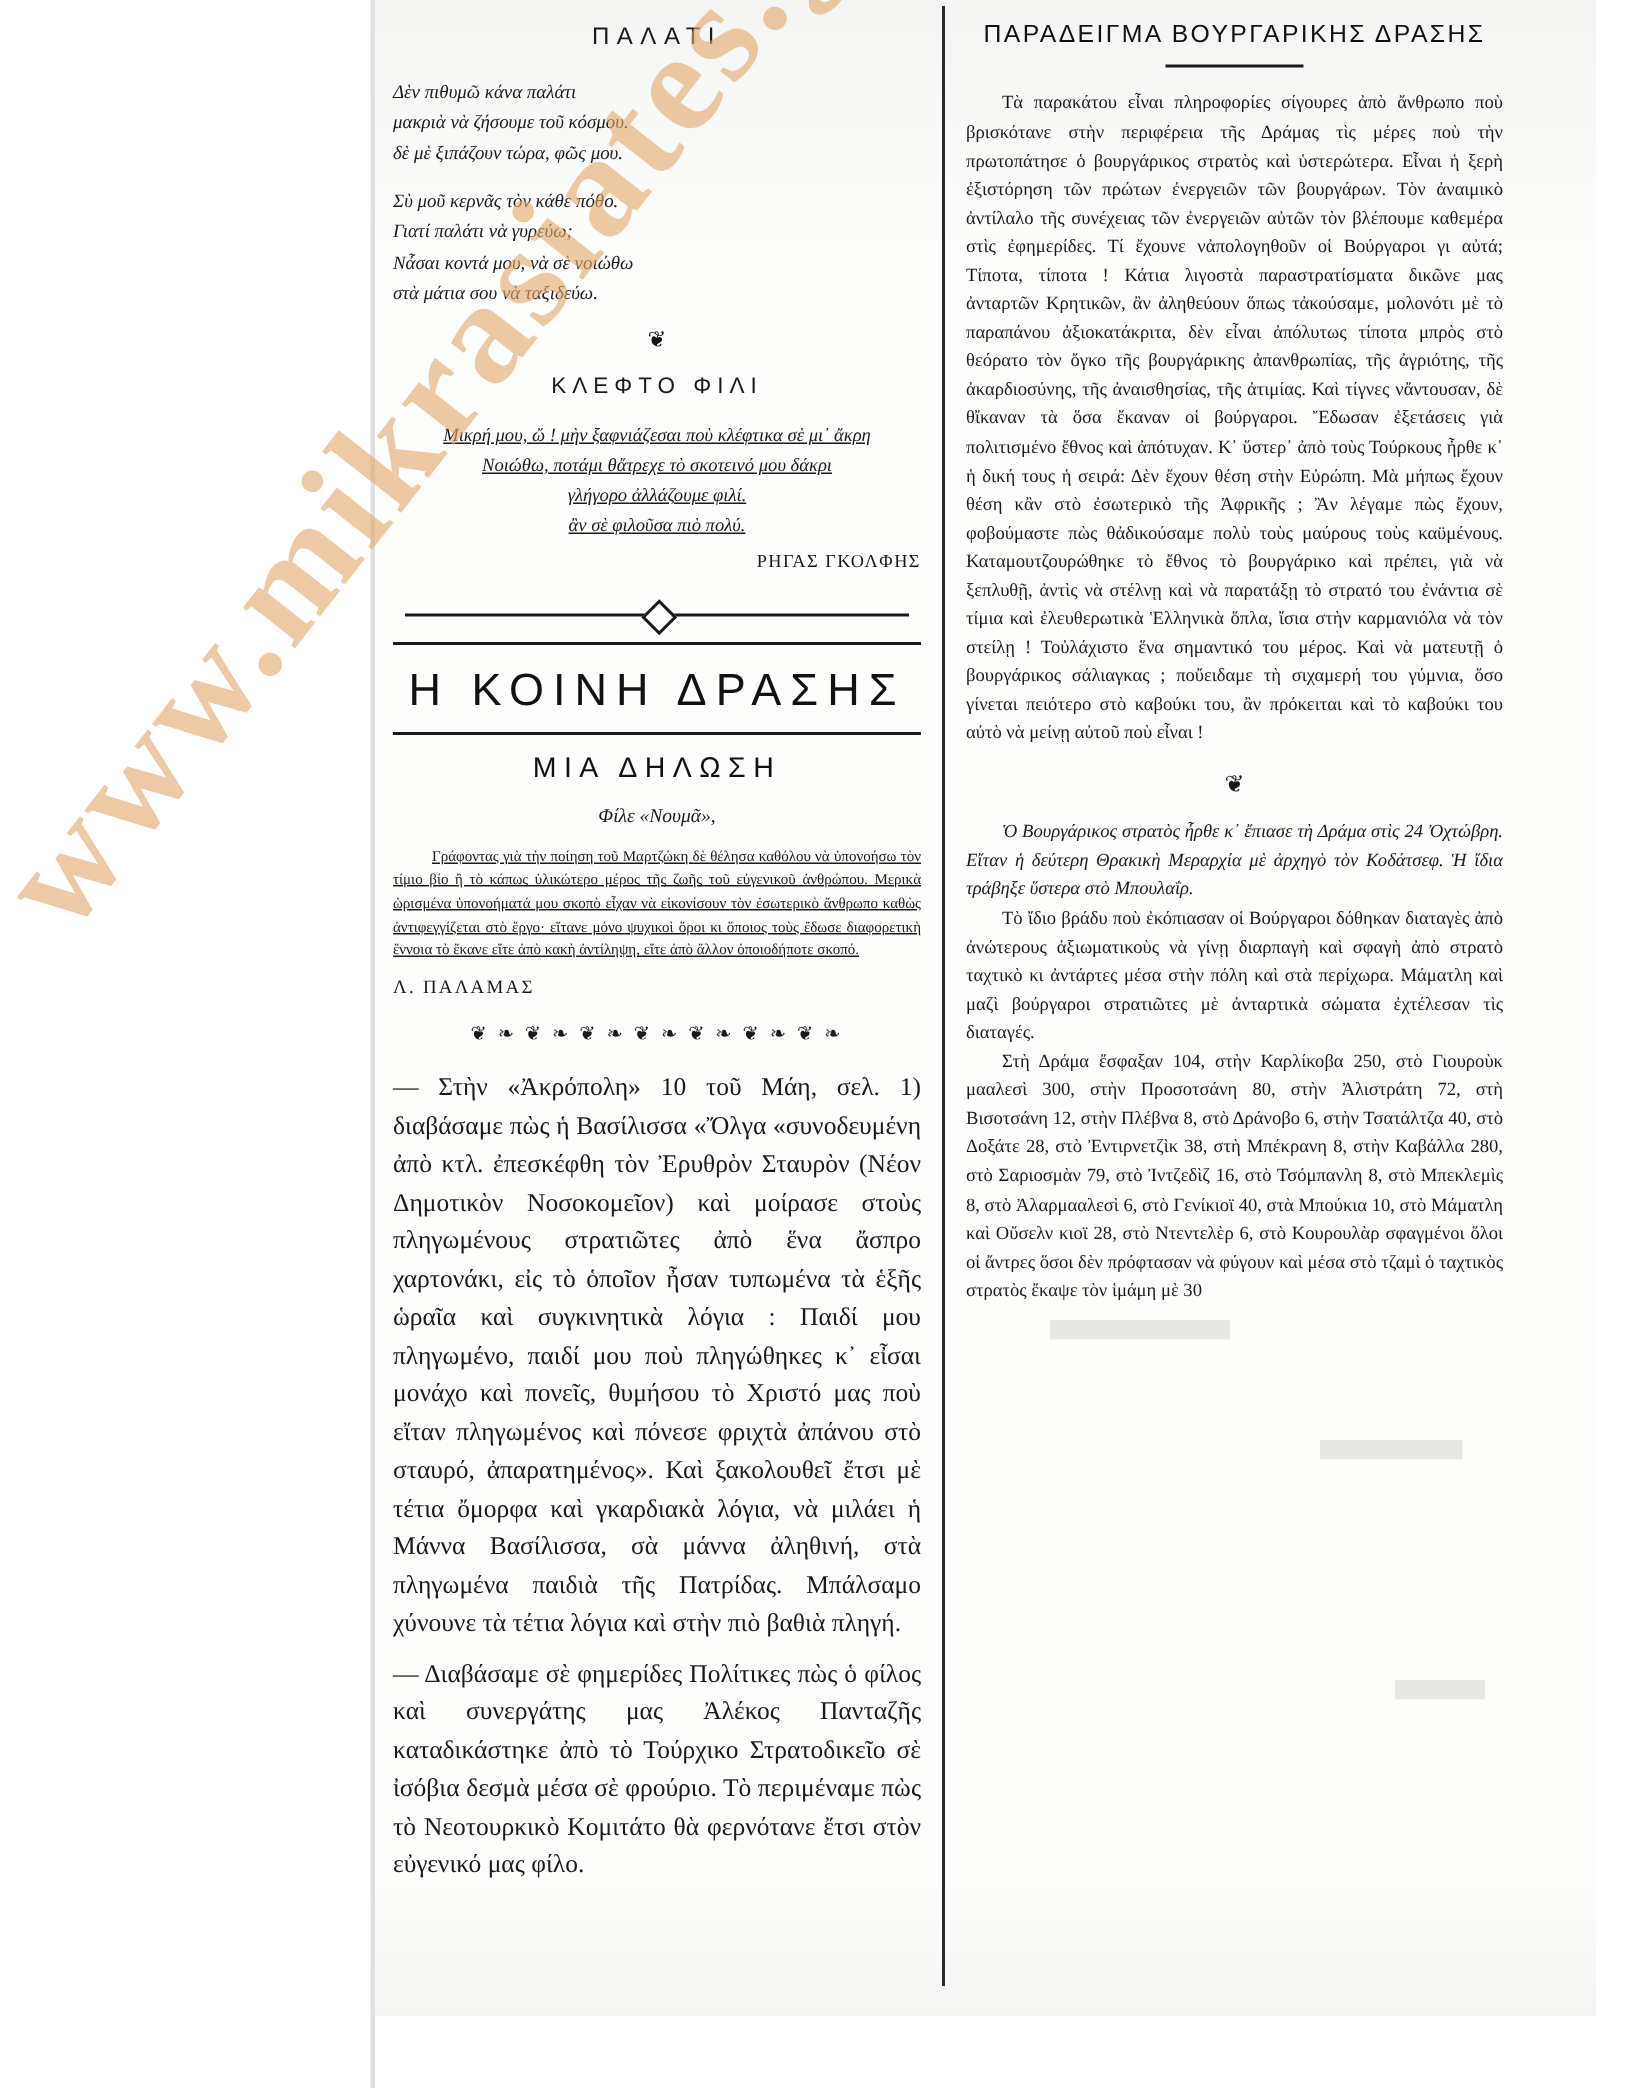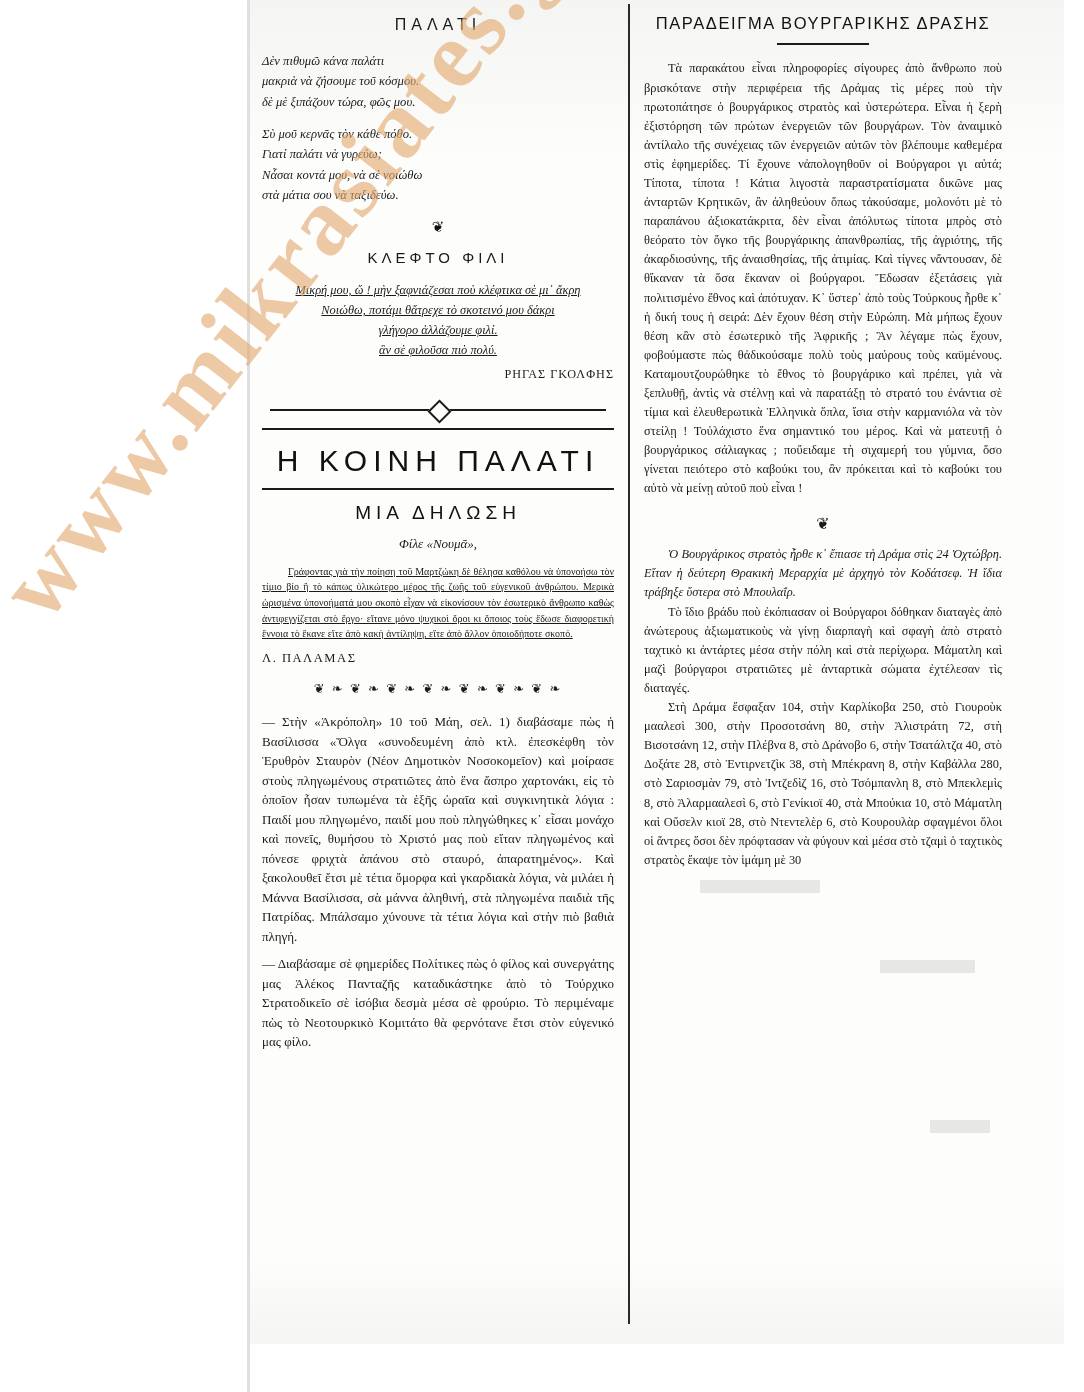--- a/index.html
+++ b/index.html
@@ -195,21 +195,21 @@
 
   .orn-band {
     text-align: center;
     font-size: 13px;
     letter-spacing: 2px;
     margin: 12px 0 14px 0;
     color: #1a1a1a;
   }
 
   .news {
-    font-size: 13px;
+    font-size: 17px;
     line-height: 1.5;
     text-align: justify;
     margin-bottom: 8px;
   }
 
   
   .rhead {
     text-align: center;
     font-family: "Liberation Sans", sans-serif;
     font-size: 16.5px;
@@ -307,21 +307,21 @@
       <div>ἂν σὲ φιλοῦσα πιὸ πολύ.</div>
     </div>
 
     <div class="byline">ΡΗΓΑΣ ΓΚΟΛΦΗΣ</div>
 
     <div class="rule-orn">
       <span class="dia"></span>
     </div>
 
     <div class="masthead-rule-top"></div>
-    <div class="masthead">Η ΚΟΙΝΗ ΠΑΛΑΤΙ</div>
+    <div class="masthead">Η ΚΟΙΝΗ ΔΡΑΣΗΣ</div>
     <div class="masthead-rule-bot"></div>
 
     <div class="subhead">ΜΙΑ ΔΗΛΩΣΗ</div>
 
     <div class="salut">Φίλε «Νουμᾶ»,</div>
 
     <p class="body">Γράφοντας γιὰ τὴν ποίηση τοῦ Μαρτζώκη δὲ θέλησα καθόλου νὰ ὑπονοήσω τὸν τίμιο βίο ἢ τὸ κάπως ὑλικώτερο μέρος τῆς ζωῆς τοῦ εὐγενικοῦ ἀνθρώπου. Μερικὰ ὡρισμένα ὑπονοήματά μου σκοπὸ εἶχαν νὰ εἰκονίσουν τὸν ἐσωτερικὸ ἄνθρωπο καθὼς ἀντιφεγγίζεται στὸ ἔργο· εἴτανε μόνο ψυχικοὶ ὅροι κι ὅποιος τοὺς ἔδωσε διαφορετικὴ ἔννοια τὸ ἔκανε εἴτε ἀπὸ κακὴ ἀντίληψη, εἴτε ἀπὸ ἄλλον ὁποιοδήποτε σκοπό.</p>
 
     <div class="sign">Λ. ΠΑΛΑΜΑΣ</div>
 

